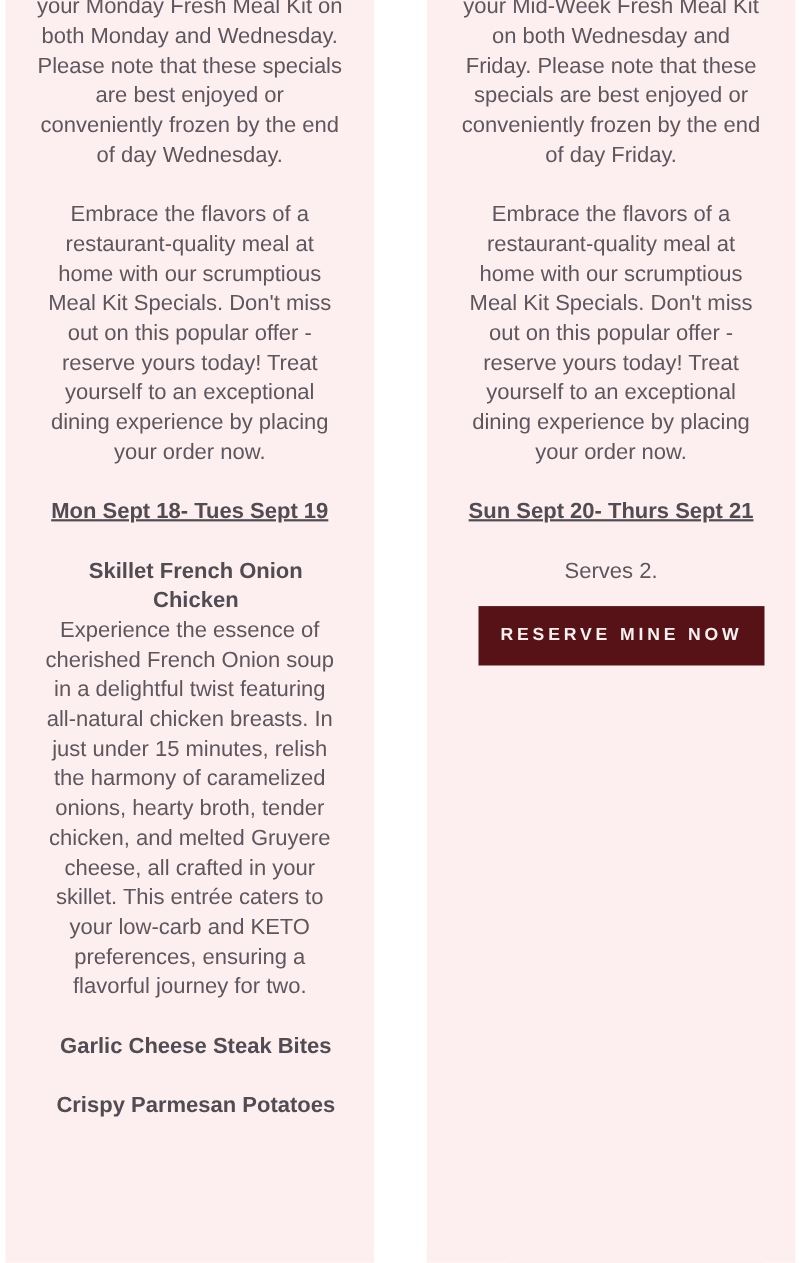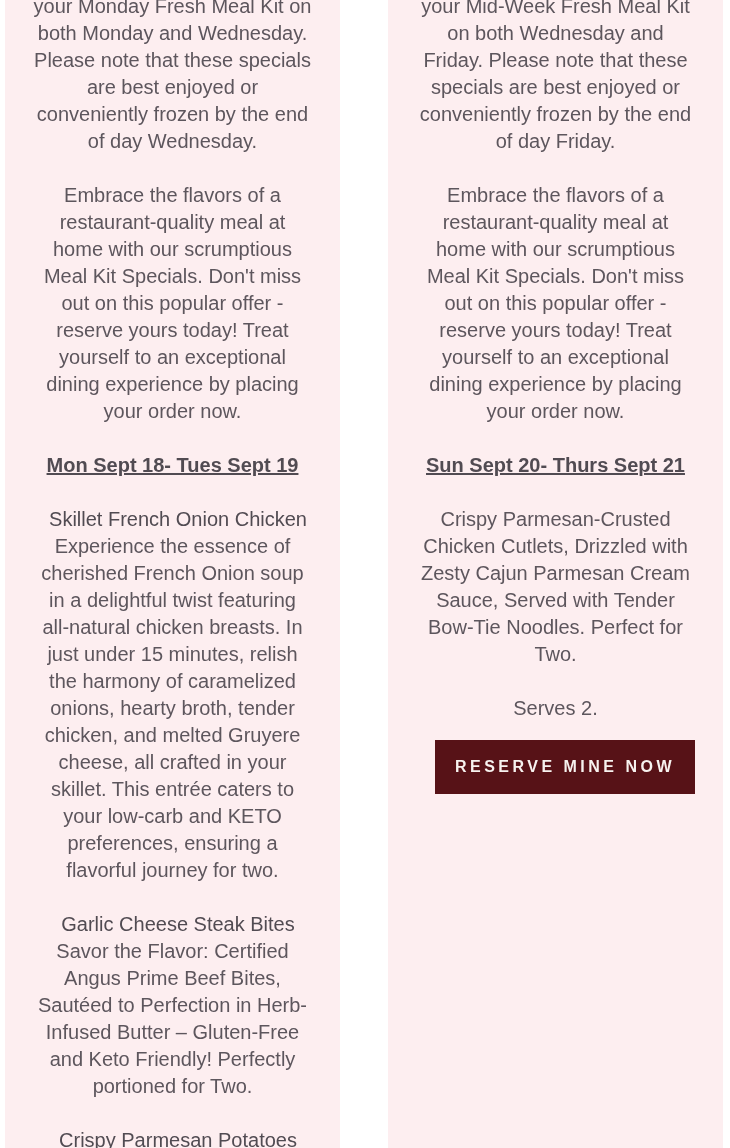--- a/index.html
+++ b/index.html
@@ -39,21 +39,21 @@
   .card-content {
     margin-top: -7px;
     text-align: center;
     color: var(--body-text);
     font-size: 20px;
     line-height: 27px;
   }
   p { margin: 0; }
   .promo, .date-heading, .section { margin-top: 27px; }
   .section-title {
-    font-weight: 400;
+    font-weight: 700;
     color: var(--heading-text);
     margin-left: 11px;
   }
   .date-heading {
     font-weight: 700;
     color: var(--heading-text);
     text-decoration: underline;
     text-decoration-thickness: 2px;
     text-align: center;
   }
@@ -86,38 +86,36 @@
       <p class="body-text promo">Embrace the flavors of a restaurant-quality meal at home with our scrumptious Meal Kit Specials. Don't miss out on this popular offer - reserve yours today! Treat yourself to an exceptional dining experience by placing your order now.</p>
       <p class="date-heading">Mon Sept 18- Tues Sept 19</p>
 
       <div class="section">
         <p class="section-title">Skillet French Onion Chicken</p>
         <p class="body-text">Experience the essence of cherished French Onion soup in a delightful twist featuring all-natural chicken breasts. In just under 15 minutes, relish the harmony of caramelized onions, hearty broth, tender chicken, and melted Gruyere cheese, all crafted in your skillet. This entrée caters to your low-carb and KETO preferences, ensuring a flavorful journey for two.</p>
       </div>
 
       <div class="section">
         <p class="section-title">Garlic Cheese Steak Bites</p>
-        <p class="body-text">Savor the Flavor: Certified Angus Prime Beef Bites, Sautéed to Perfection in Herb-Infused Butter – Gluten-Free and Keto Friendly! Perfectly portioned for Two.</p>
       </div>
 
       <div class="section">
         <p class="section-title">Crispy Parmesan Potatoes</p>
 
       </div>
     </div>
   </div>
 
   <div class="card">
     <div class="card-content">
       <p class="body-text intro">your Mid-Week Fresh Meal Kit on both Wednesday and Friday. Please note that these specials are best enjoyed or conveniently frozen by the end of day Friday.</p>
       <p class="body-text promo">Embrace the flavors of a restaurant-quality meal at home with our scrumptious Meal Kit Specials. Don't miss out on this popular offer - reserve yours today! Treat yourself to an exceptional dining experience by placing your order now.</p>
       <p class="date-heading">Sun Sept 20- Thurs Sept 21</p>
 
       <div class="section">
-        <p class="body-text">Crispy Parmesan-Crusted Chicken Cutlets, Drizzled with Zesty Cajun Parmesan Cream Sauce, Served with Tender Bow-Tie Noodles. Perfect for Two.</p>
       </div>
 
       <div class="section">
       </div>
 
       <div class="section">
         <p class="body-text">Serves 2.</p>
       </div>
 
       <a class="reserve-button">RESERVE MINE NOW</a>

